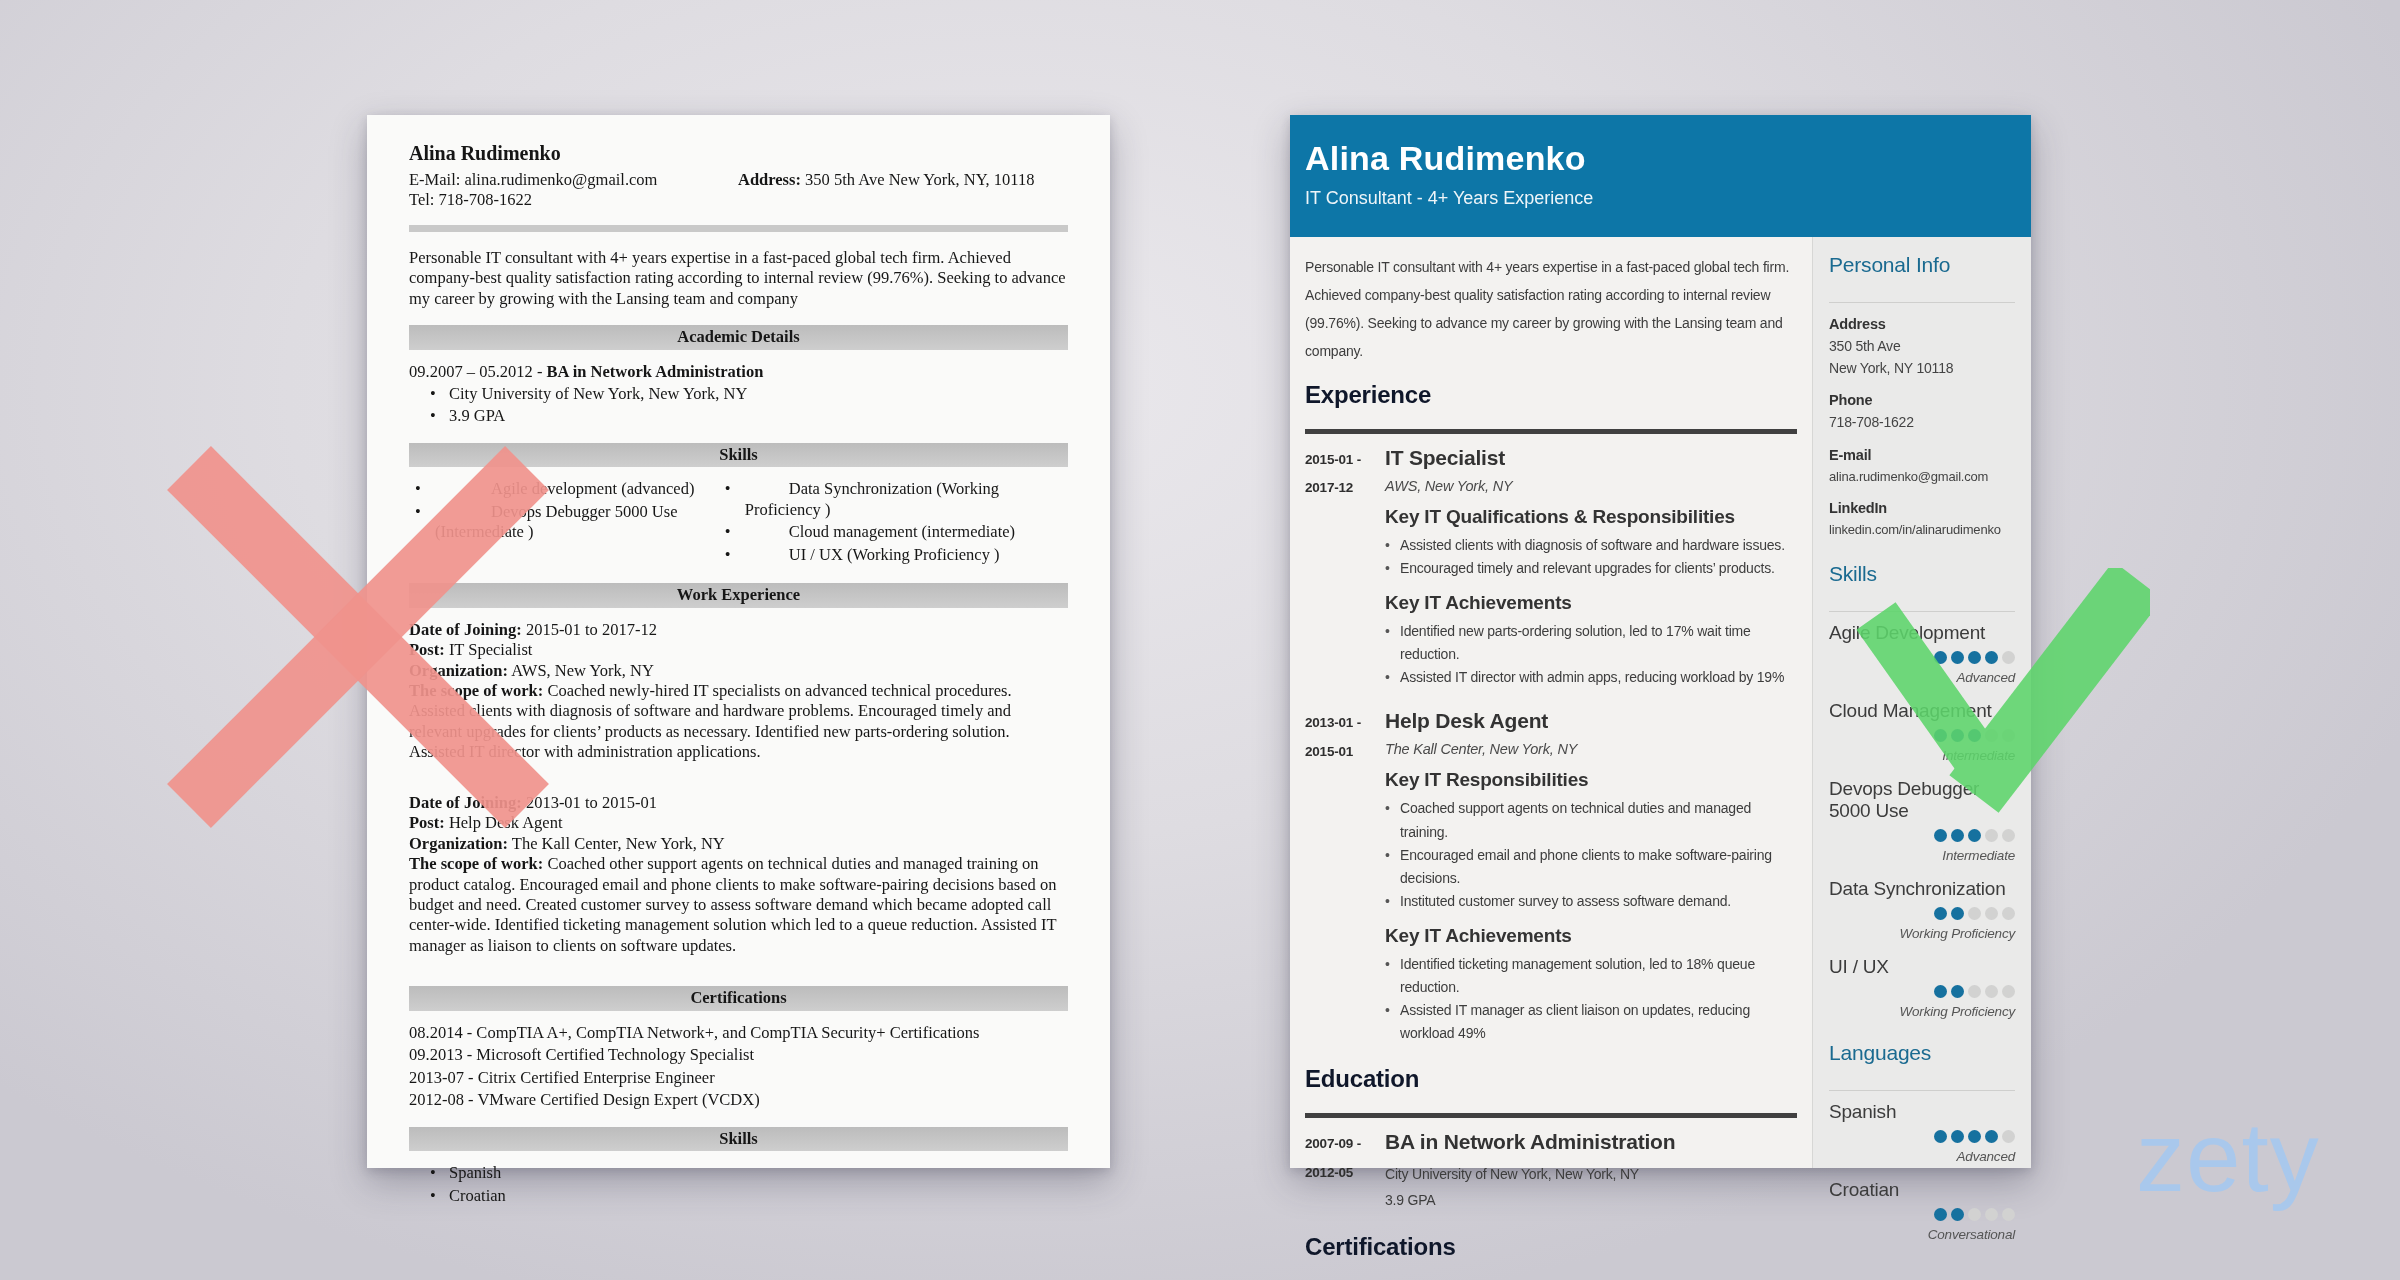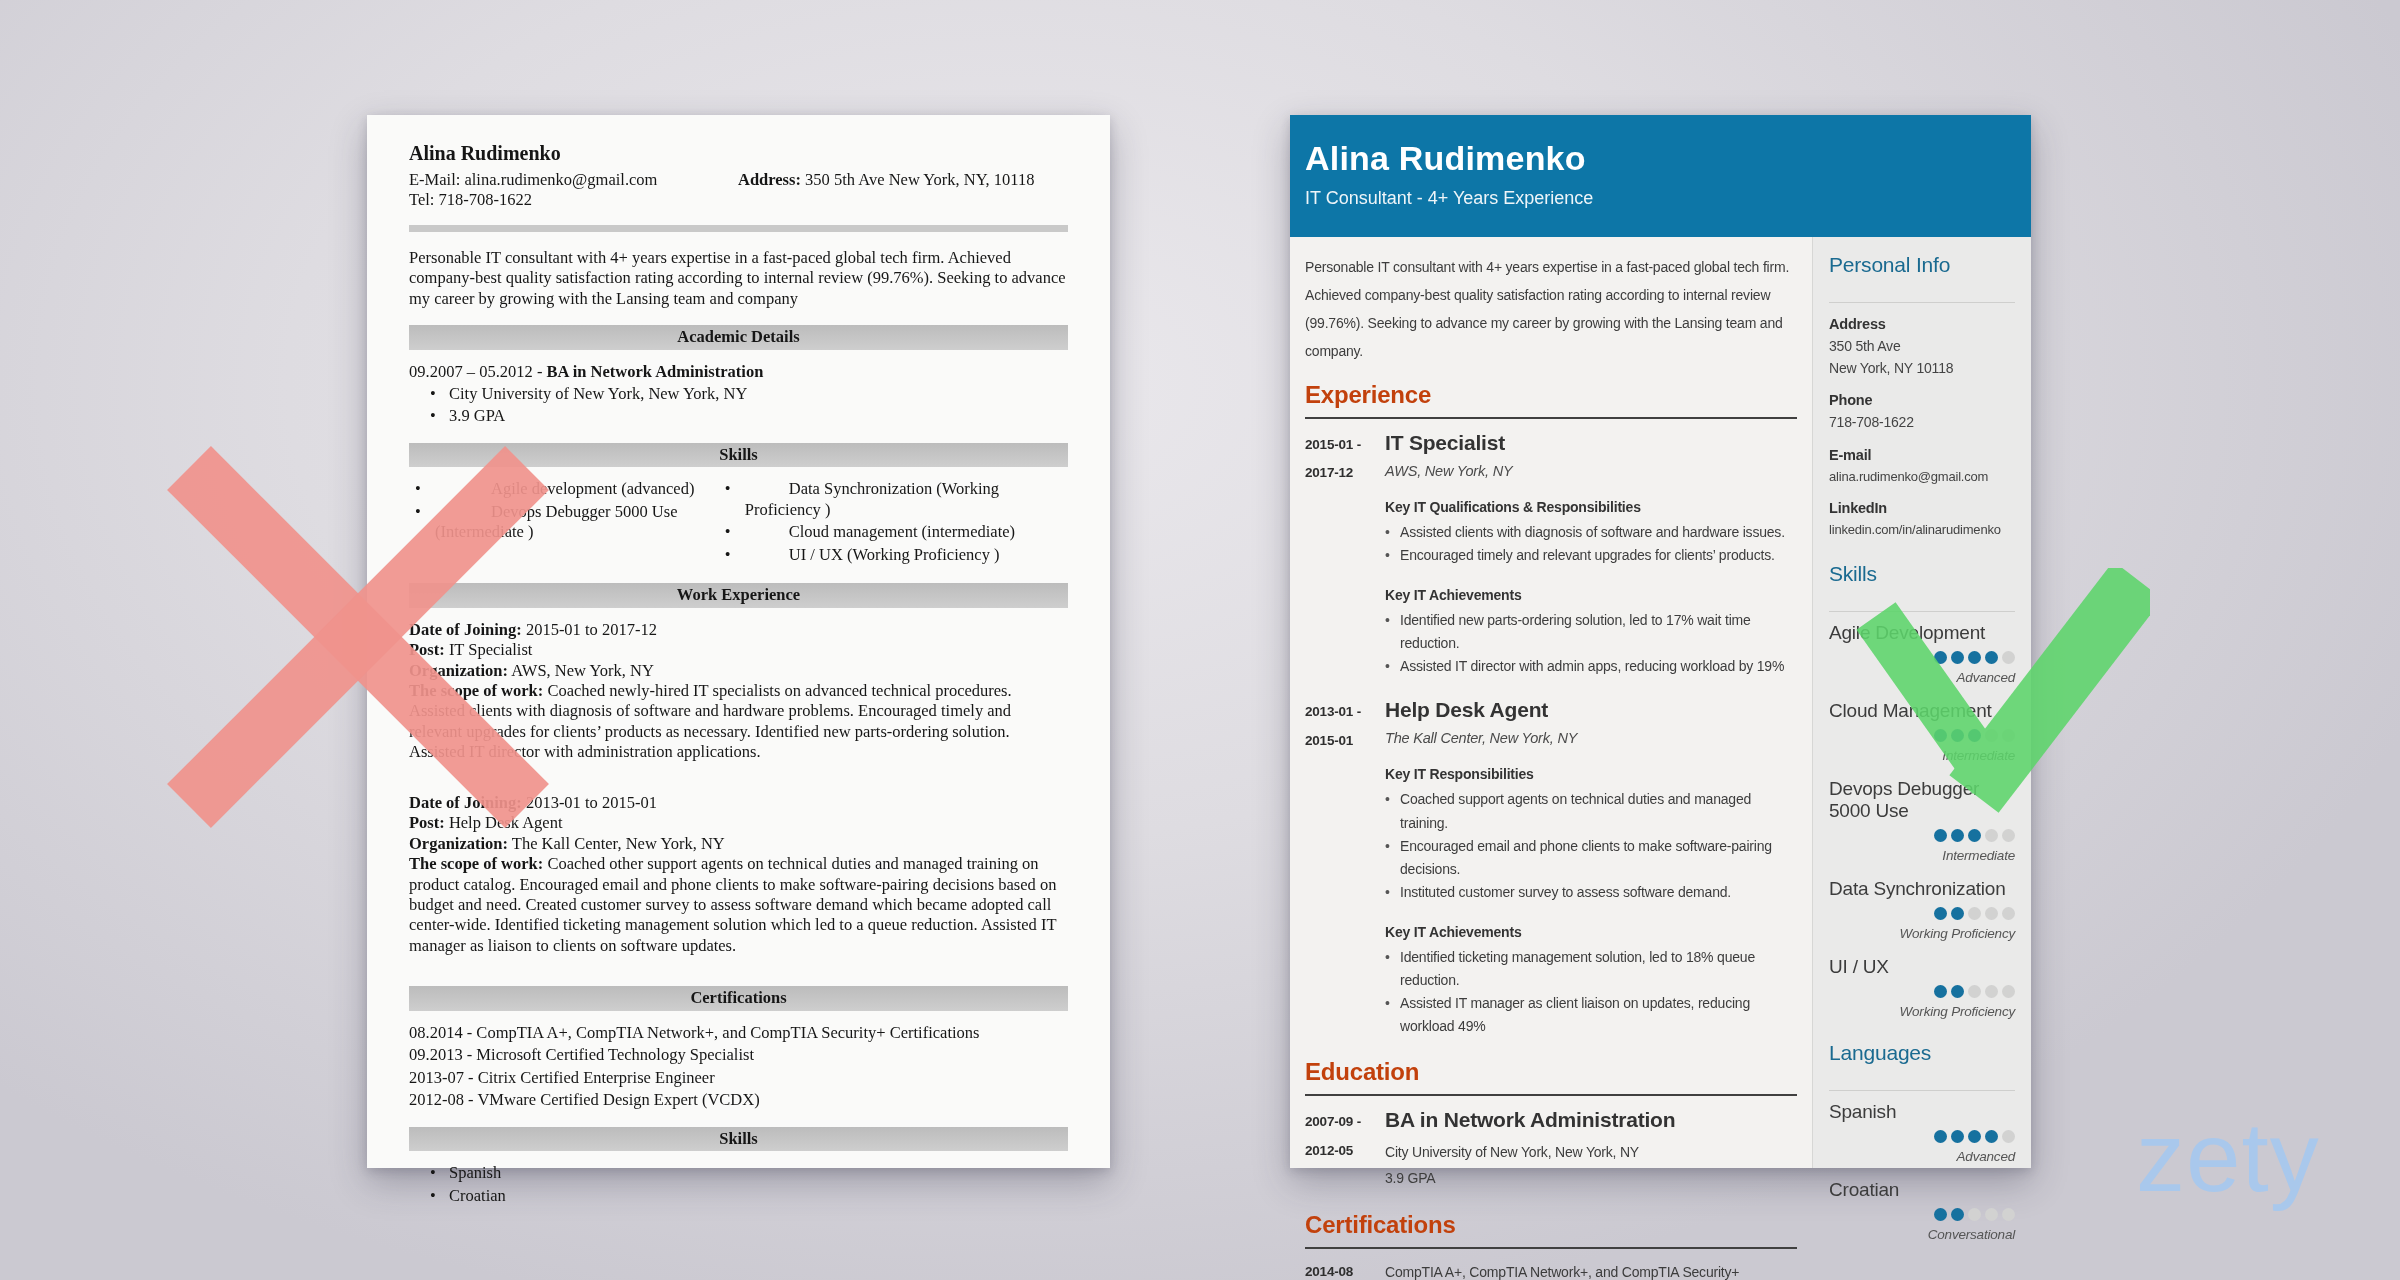--- a/index.html
+++ b/index.html
@@ -54,29 +54,29 @@
   .page-right { left:1290px; width:741px; background:#f3f2f0; color:#3c3c3c; }
   .r-header {
     height:122px; background:#0d76a7; padding:24px 0 0 15px; color:#ffffff;
   }
   .r-name { font-size:34px; font-weight:bold; letter-spacing:0.2px; }
   .r-title { font-size:18px; margin-top:10px; color:#eef5f9; }
   .r-body { display:flex; height:931px; }
   .r-main { width:522px; padding:16px 15px 0 15px; font-size:14px; letter-spacing:-0.2px; }
   .r-summary { line-height:2.0; color:#3d3d3d; }
   .r-h2 {
-    color:#c2410c; font-size:24px; font-weight:bold;
-    margin:16px 0 12px 0; padding-bottom:8px; border-bottom:2px solid #404040;
+    color:#0f172a; font-size:24px; font-weight:bold;
+    margin:16px 0 12px 0; padding-bottom:20px; border-bottom:5px solid #404040;
   }
   .r-entry { display:flex; margin-bottom:20px; }
   .r-dates { width:80px; flex:none; font-weight:bold; font-size:13.5px; color:#2e2e2e; line-height:2.1; }
   .r-content { flex:1; }
   .r-job-title { font-size:21px; font-weight:bold; color:#333333; margin-bottom:8px; }
   .r-org { font-style:italic; font-size:14.5px; color:#4a4a4a; margin-bottom:10px; }
-  .r-group-h { font-weight:bold; font-size:14px; color:#333333; margin:20px 0 6px 0; }
+  .r-group-h { font-weight:bold; font-size:19px; color:#333333; margin:12px 0 6px 0; }
   ul.r-ul { list-style:none; }
   ul.r-ul li { position:relative; padding-left:15px; line-height:1.65; color:#3d3d3d; }
   ul.r-ul li::before { content:"\2022"; position:absolute; left:0; top:0; color:#555; }
   .r-edu-line { line-height:1.8; color:#3d3d3d; }
   .r-cert-row { display:flex; margin-bottom:14px; }
   .r-cert-row .r-dates { line-height:1.6; }
   .r-cert-text { flex:1; line-height:1.6; }
 
   .r-sidebar {
     width:219px; flex:none; background:#eaeae9; border-left:1px solid #d7d7d5;

